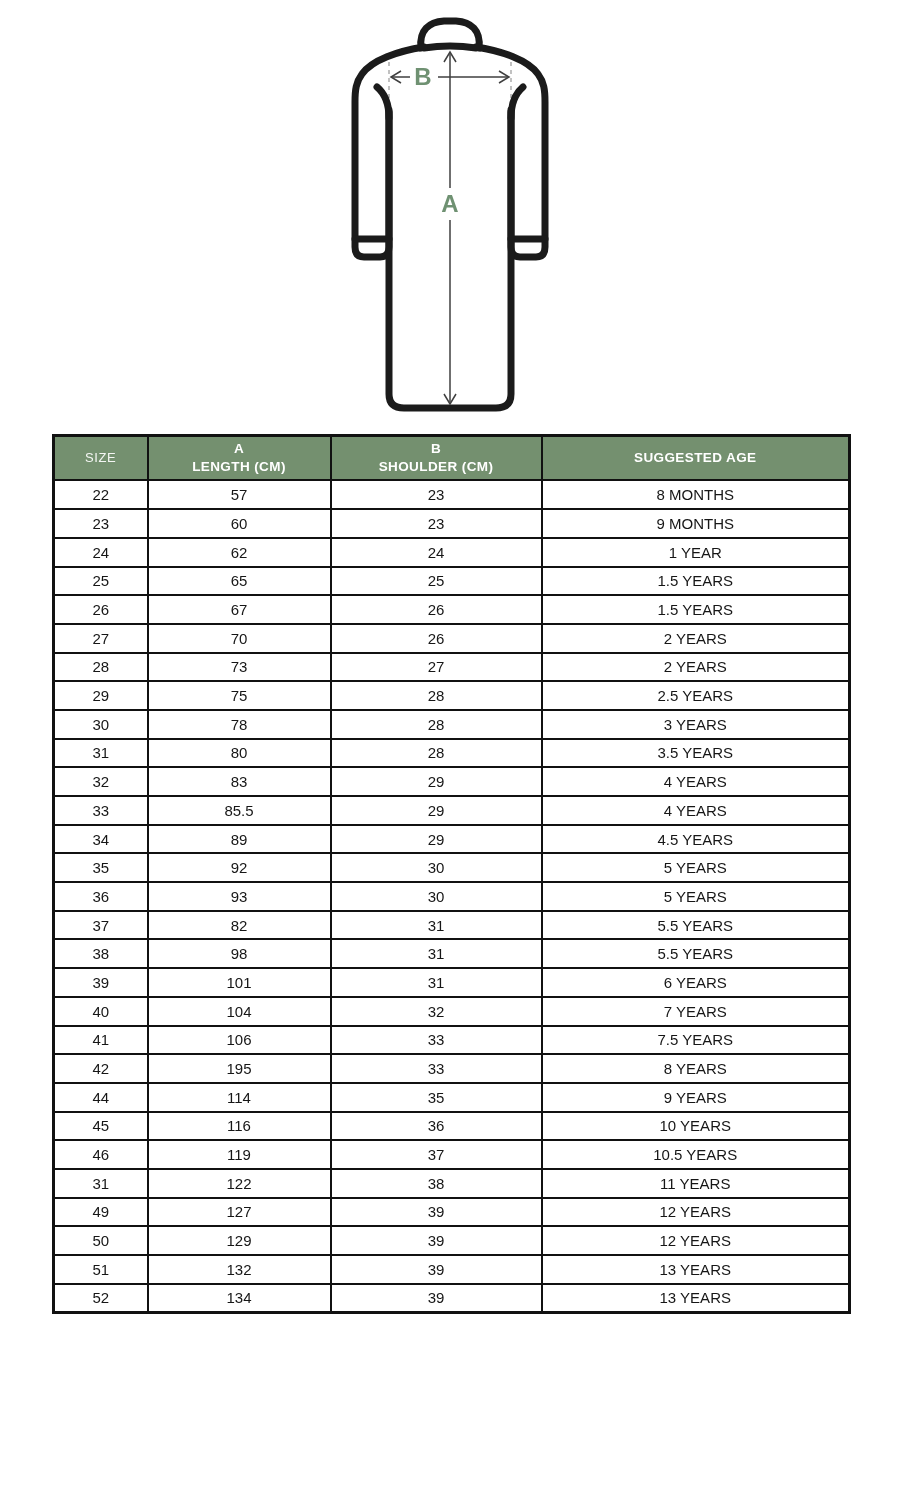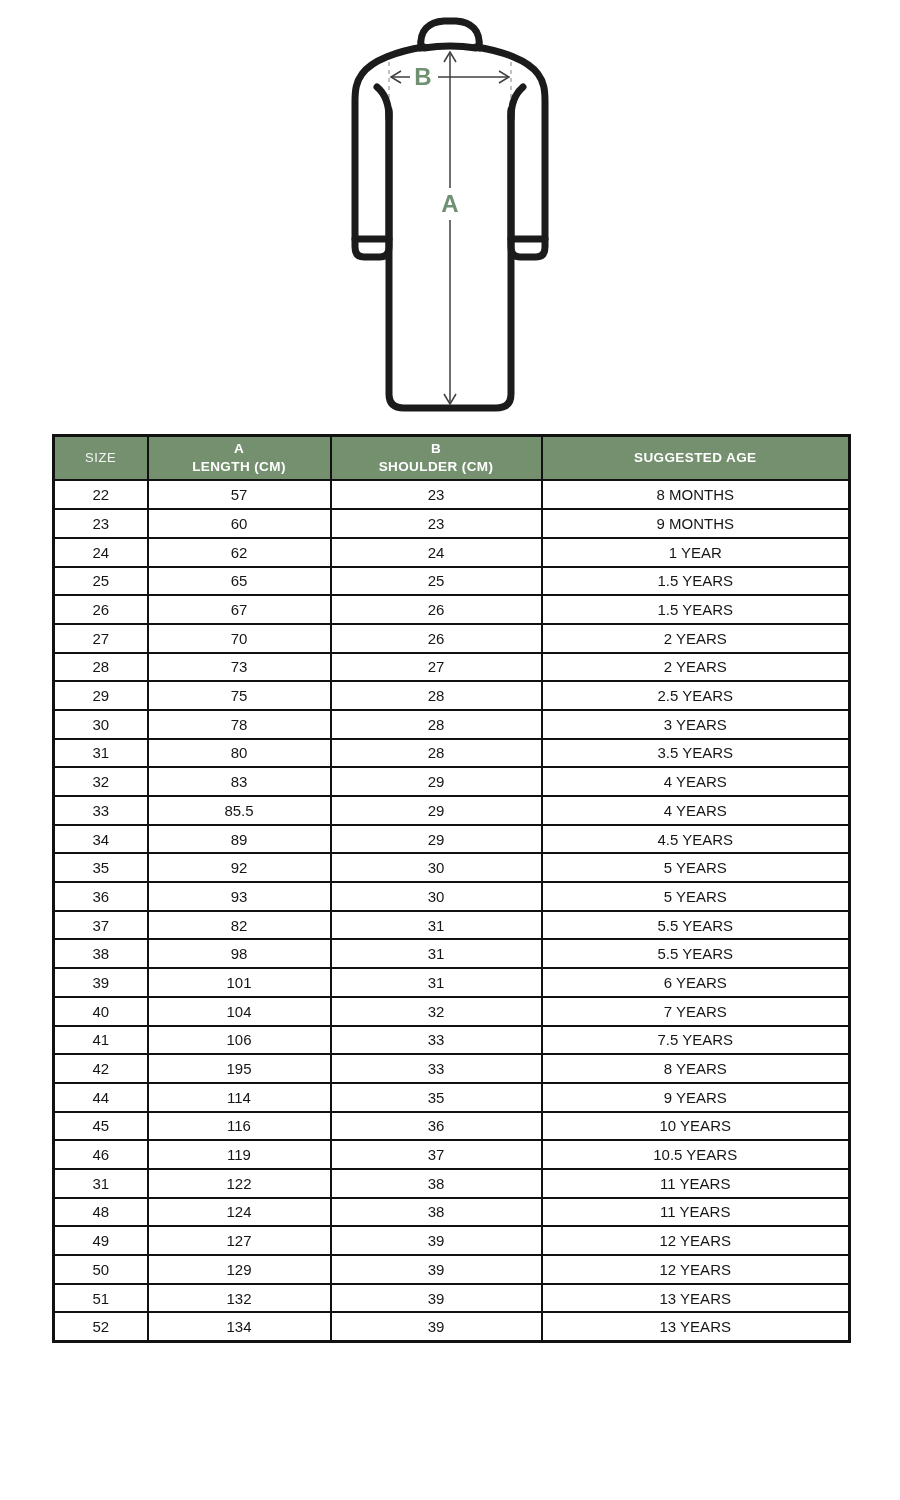--- a/index.html
+++ b/index.html
@@ -255,26 +255,20 @@
           <td>37</td>
           <td>10.5 YEARS</td>
         </tr>
         <tr>
           <td>31</td>
           <td>122</td>
           <td>38</td>
           <td>11 YEARS</td>
         </tr>
         <tr>
-          <td>48</td>
-          <td>124</td>
-          <td>38</td>
-          <td>11 YEARS</td>
-        </tr>
-        <tr>
           <td>49</td>
           <td>127</td>
           <td>39</td>
           <td>12 YEARS</td>
         </tr>
         <tr>
           <td>50</td>
           <td>129</td>
           <td>39</td>
           <td>12 YEARS</td>

